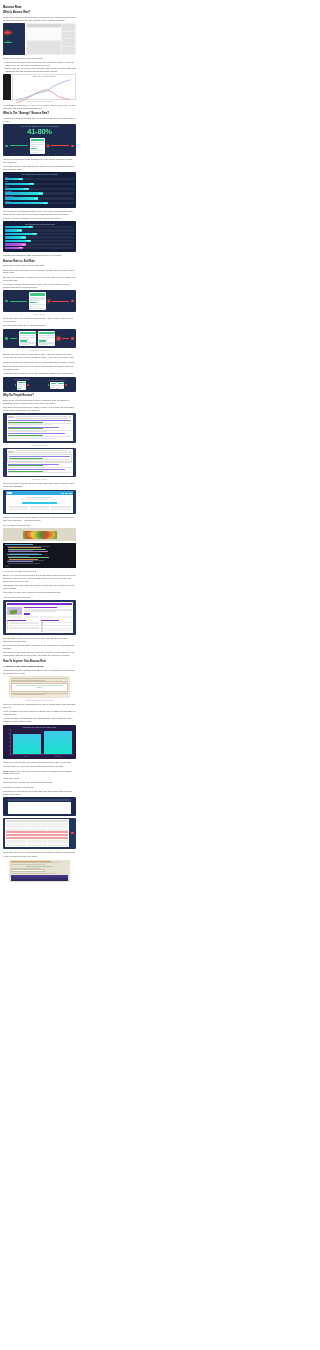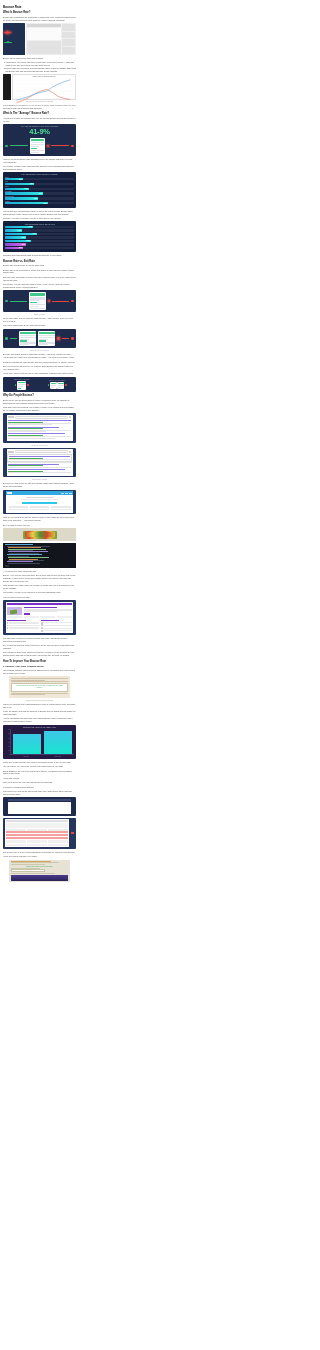--- a/index.html
+++ b/index.html
@@ -307,21 +307,21 @@
     <div class="cap">Google Analytics Bounce Rate overview</div>
   </div>
 
   <div class="p">Is your bounce rate an issue? Are you not able to identify what is going on with your site? Read on to learn how to analyze and improve it.</div>
 
   <div class="h2">What Is The "Average" Bounce Rate?</div>
   <div class="p">According to a report we published last year, the average Bounce Rate range is between 41-51%.</div>
 
   <div class="fig navy">
     <div class="info-sub">THE AVERAGE BOUNCE RATE RANGE IS BETWEEN</div>
-    <div class="info-big">41-9%</div>
+    <div class="info-big">41-80%</div>
     <div class="phone-row">
       <div class="knob g"></div>
       <div class="slider g"></div>
       <div class="phone">
         <div class="ph-hd"></div>
         <div class="ph-ln"></div>
           <div class="ph-ln"></div>
           <div class="ph-ln sm"></div>
         <div class="ph-ln g"></div>
           <div class="ph-ln"></div>

